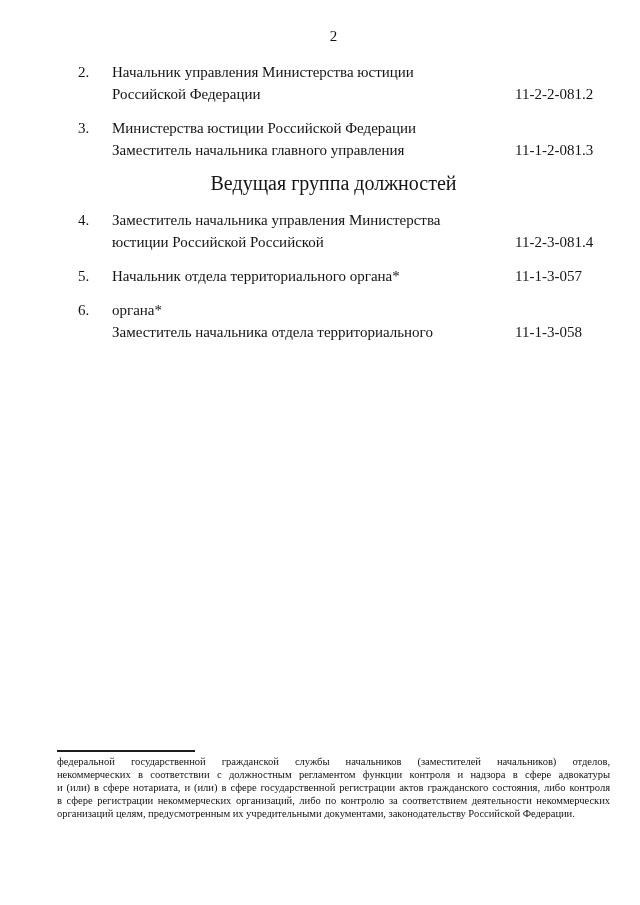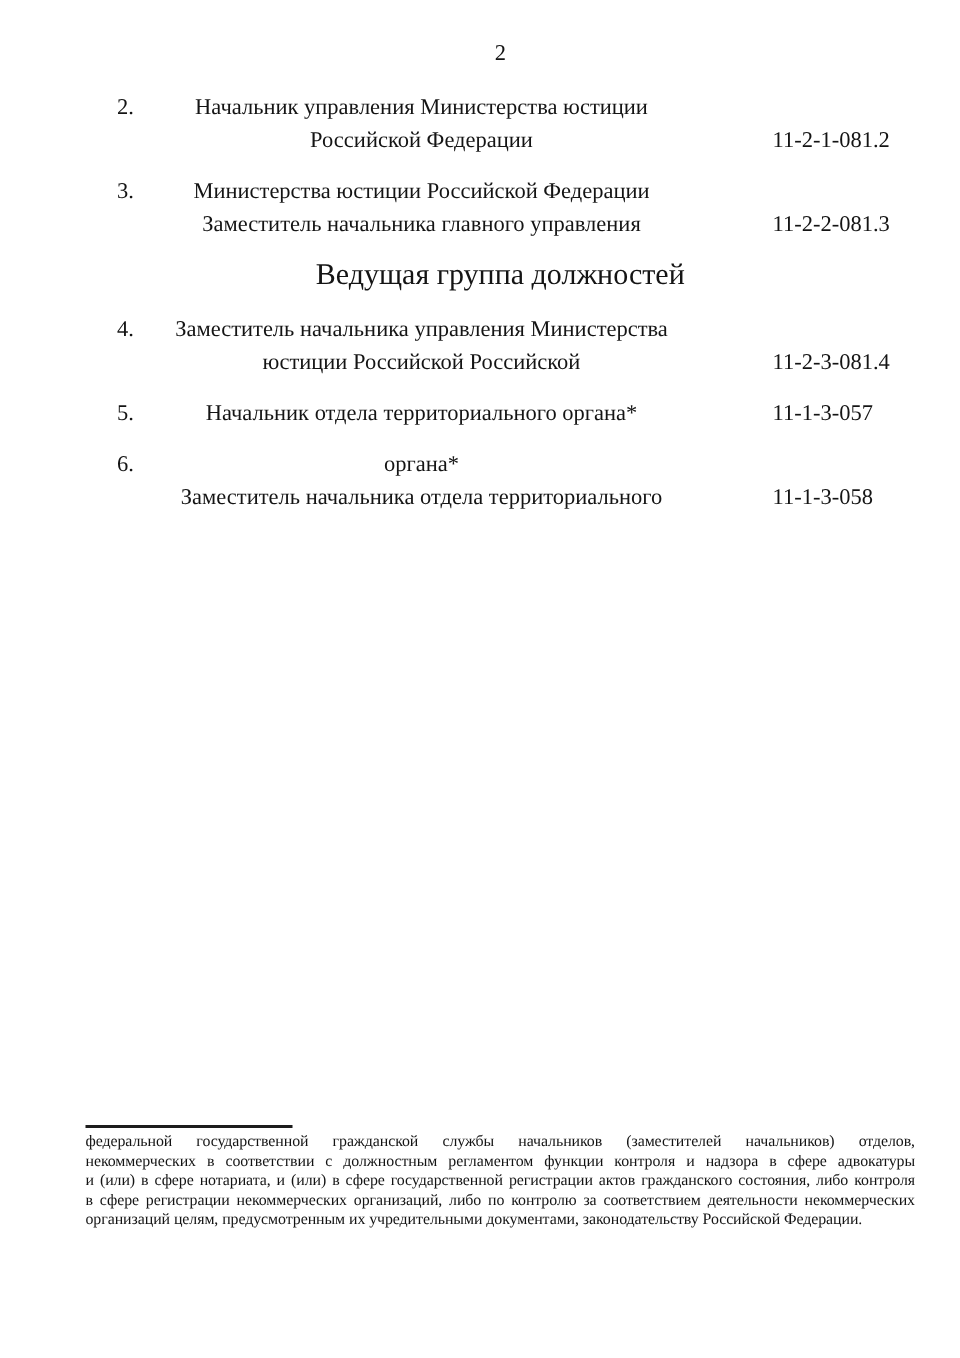--- a/index.html
+++ b/index.html
@@ -30,21 +30,21 @@
   .num {
     flex: 0 0 34px;
     font-size: 15px;
     line-height: 22px;
   }
   .text {
     flex: 0 0 338px;
     font-size: 15px;
     line-height: 22px;
   }
-  .line { white-space: nowrap; text-align: center; }
+  .line { white-space: nowrap; }
   .code {
     margin-left: 65px;
     align-self: flex-end;
     font-size: 15px;
     line-height: 22px;
     white-space: nowrap;
   }
   .group-heading {
     width: 553px;
     margin: 6px 0 16px -21px;
@@ -83,29 +83,29 @@
 
 <div class="page">
   <div class="page-number">2</div>
   <div class="list" id="positions-list">
       <div class="row">
         <span class="num">2.</span>
         <div class="text">
           <div class="line">Начальник управления Министерства юстиции</div>
           <div class="line">Российской Федерации</div>
         </div>
-        <span class="code">11-2-1-081.2</span>
+        <span class="code">11-2-2-081.2</span>
       </div>
       <div class="row">
         <span class="num">3.</span>
         <div class="text">
           <div class="line">Министерства юстиции Российской Федерации</div>
           <div class="line">Заместитель начальника главного управления</div>
         </div>
-        <span class="code">11-2-2-081.3</span>
+        <span class="code">11-1-2-081.3</span>
       </div>
       <div class="group-heading">Ведущая группа должностей</div>
       <div class="row">
         <span class="num">4.</span>
         <div class="text">
           <div class="line">Заместитель начальника управления Министерства</div>
           <div class="line">юстиции Российской Российской</div>
         </div>
         <span class="code">11-2-3-081.4</span>
       </div>

